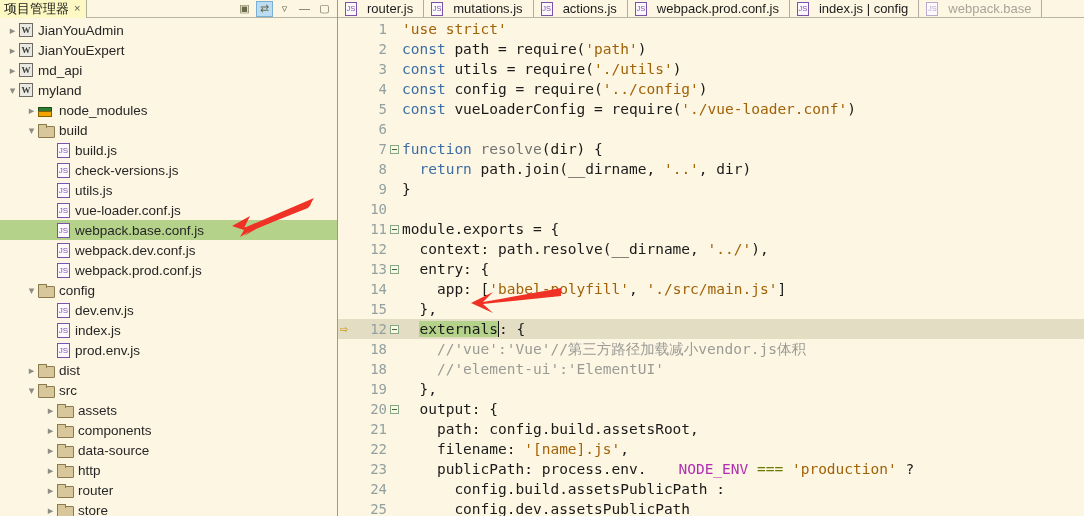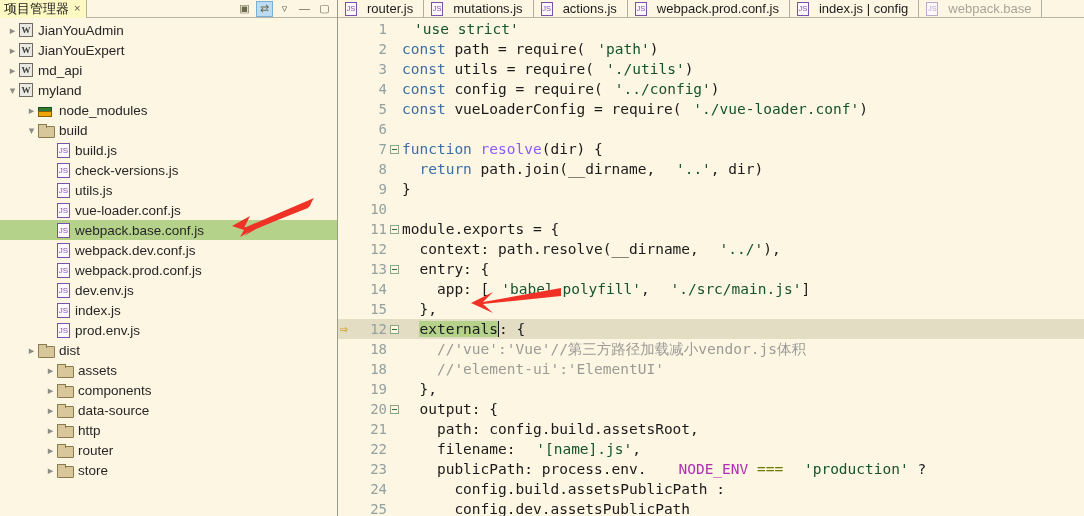--- a/index.html
+++ b/index.html
@@ -237,22 +237,22 @@
     position: relative;
   }
   .fold-box::after {
     content: ""; position: absolute;
     left: 1px; top: 3px; width: 5px; height: 1px; background: #3a6b3a;
   }
   .ctext { padding-left: 2px; }
 
   
   .t-kw   { color: #3b6ea5; }     
-  .t-str  { color: #14532d; margin-left: 12px; }     
-  .t-fn   { color: #8b5cf6; }     
+  .t-str  { color: #a16207; }     
+  .t-fn   { color: #737373; }     
   .t-plain{ color: #1a1a1a; }
   .t-cmt  { color: #9b9b96; }
   .t-const{ color: #b02fb0; margin-left: 32px; }     
   .t-op   { color: #6b7a00; }
 
   .sel-token {
     background: #b5d28b;
     position: relative;
   }
   .caret {
@@ -370,20 +370,26 @@
           <span class="ic ic-js">JS</span>
           <span>webpack.dev.conf.js</span>
         </div>
         <div class="tree-row">
           <span style="width: 44px; flex: 0 0 auto;"></span>
           <span class="twisty none"></span>
           <span class="ic ic-js">JS</span>
           <span>webpack.prod.conf.js</span>
         </div>
         <div class="tree-row">
+          <span style="width: 25px; flex: 0 0 auto;"></span>
+          <span class="twisty tw-open"></span>
+          <span class="ic ic-folder"></span>
+          <span>config</span>
+        </div>
+        <div class="tree-row">
           <span style="width: 44px; flex: 0 0 auto;"></span>
           <span class="twisty none"></span>
           <span class="ic ic-js">JS</span>
           <span>dev.env.js</span>
         </div>
         <div class="tree-row">
           <span style="width: 44px; flex: 0 0 auto;"></span>
           <span class="twisty none"></span>
           <span class="ic ic-js">JS</span>
           <span>index.js</span>
@@ -392,20 +398,26 @@
           <span style="width: 44px; flex: 0 0 auto;"></span>
           <span class="twisty none"></span>
           <span class="ic ic-js">JS</span>
           <span>prod.env.js</span>
         </div>
         <div class="tree-row">
           <span style="width: 25px; flex: 0 0 auto;"></span>
           <span class="twisty tw-closed"></span>
           <span class="ic ic-folder"></span>
           <span>dist</span>
+        </div>
+        <div class="tree-row">
+          <span style="width: 25px; flex: 0 0 auto;"></span>
+          <span class="twisty tw-open"></span>
+          <span class="ic ic-folder"></span>
+          <span>src</span>
         </div>
         <div class="tree-row">
           <span style="width: 44px; flex: 0 0 auto;"></span>
           <span class="twisty tw-closed"></span>
           <span class="ic ic-folder"></span>
           <span>assets</span>
         </div>
         <div class="tree-row">
           <span style="width: 44px; flex: 0 0 auto;"></span>
           <span class="twisty tw-closed"></span>

